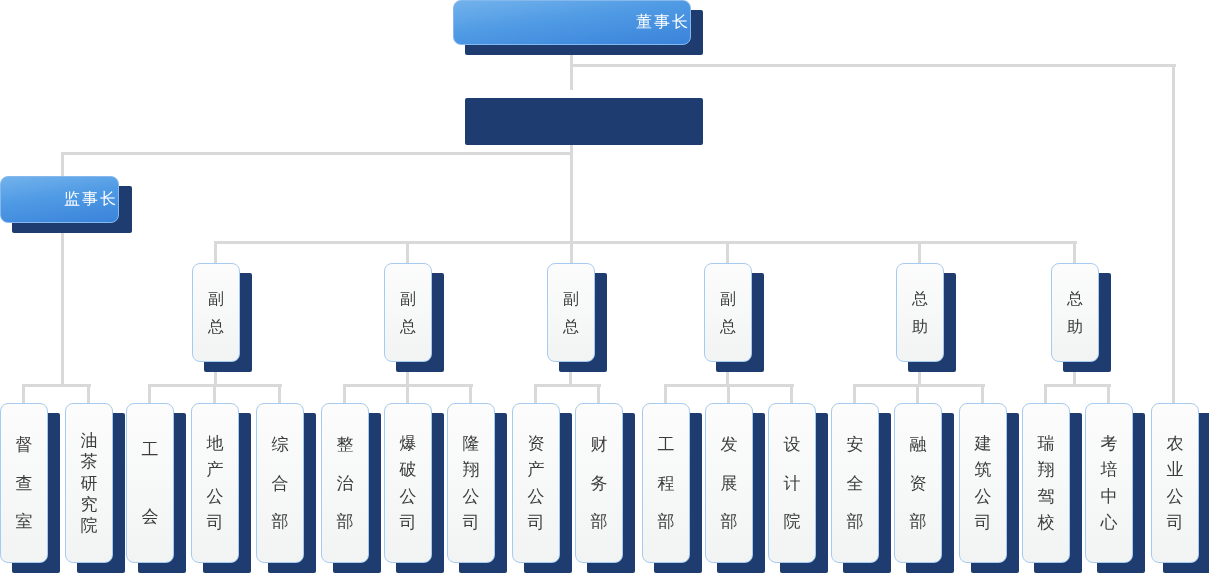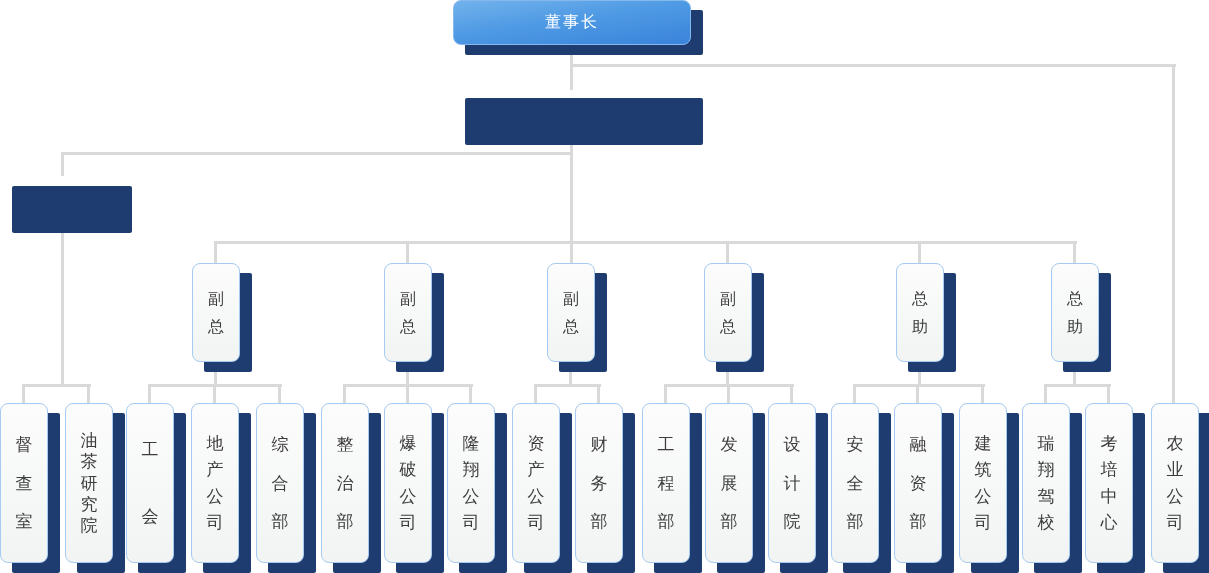--- a/index.html
+++ b/index.html
@@ -9,21 +9,21 @@
     overflow:hidden;
     background:#ffffff;
     font-family:"Liberation Sans", sans-serif;
   }
   .line{position:absolute;background:#d9d9d9;}
   .shadow{position:absolute;background:#1e3c6f;border-radius:2px;}
   .bluebox{
     position:absolute;box-sizing:border-box;
     border:1px solid #85b9ed;border-radius:8px;
     background:linear-gradient(172deg,#72b2ec 0%,#4f9ae4 45%,#3a83db 100%);
-    color:#ffffff;display:flex;align-items:center;justify-content:center;
+    color:#ffffff;display:flex;align-items:center;justify-content:flex-end;
     font-size:16px;letter-spacing:2px;
   }
   .card{
     position:absolute;box-sizing:border-box;
     border:1px solid #a6cbf0;border-radius:8px;
     background:linear-gradient(#fcfcfc 0%,#f2f4f4 100%);
     color:#3c3c3c;display:flex;align-items:center;justify-content:center;
   }
   .vtext{display:flex;flex-direction:column;justify-content:space-between;align-items:center;}
   .vtext div{line-height:1;}
@@ -82,20 +82,23 @@
     </div>
 
   <div class="shadow" style="left:465px;top:10px;width:238px;height:45px"></div>
   <div class="bluebox" style="left:453px;top:0px;width:238px;height:45px">
     <span>董事长</span>
   </div>
 
   <div class="shadow" style="left:465px;top:98px;width:238px;height:47px"></div>
 
   <div class="shadow" style="left:12px;top:186px;width:120px;height:47px"></div>
+  <div class="bluebox" style="left:0px;top:176px;width:119px;height:47px">
+    <span>监事长</span>
+  </div>
 
   <div id="nodes">
       <div class="shadow" style="left: 204px; top: 273px; width: 48px; height: 99px;"></div>
       <div class="card" style="left: 192px; top: 263px; width: 48px; height: 99px;">
         <div class="vtext mid-label" style="height: 44px;">
           <div>副</div>
           <div>总</div>
         </div>
       </div>
       <div class="shadow" style="left: 396px; top: 273px; width: 48px; height: 99px;"></div>

